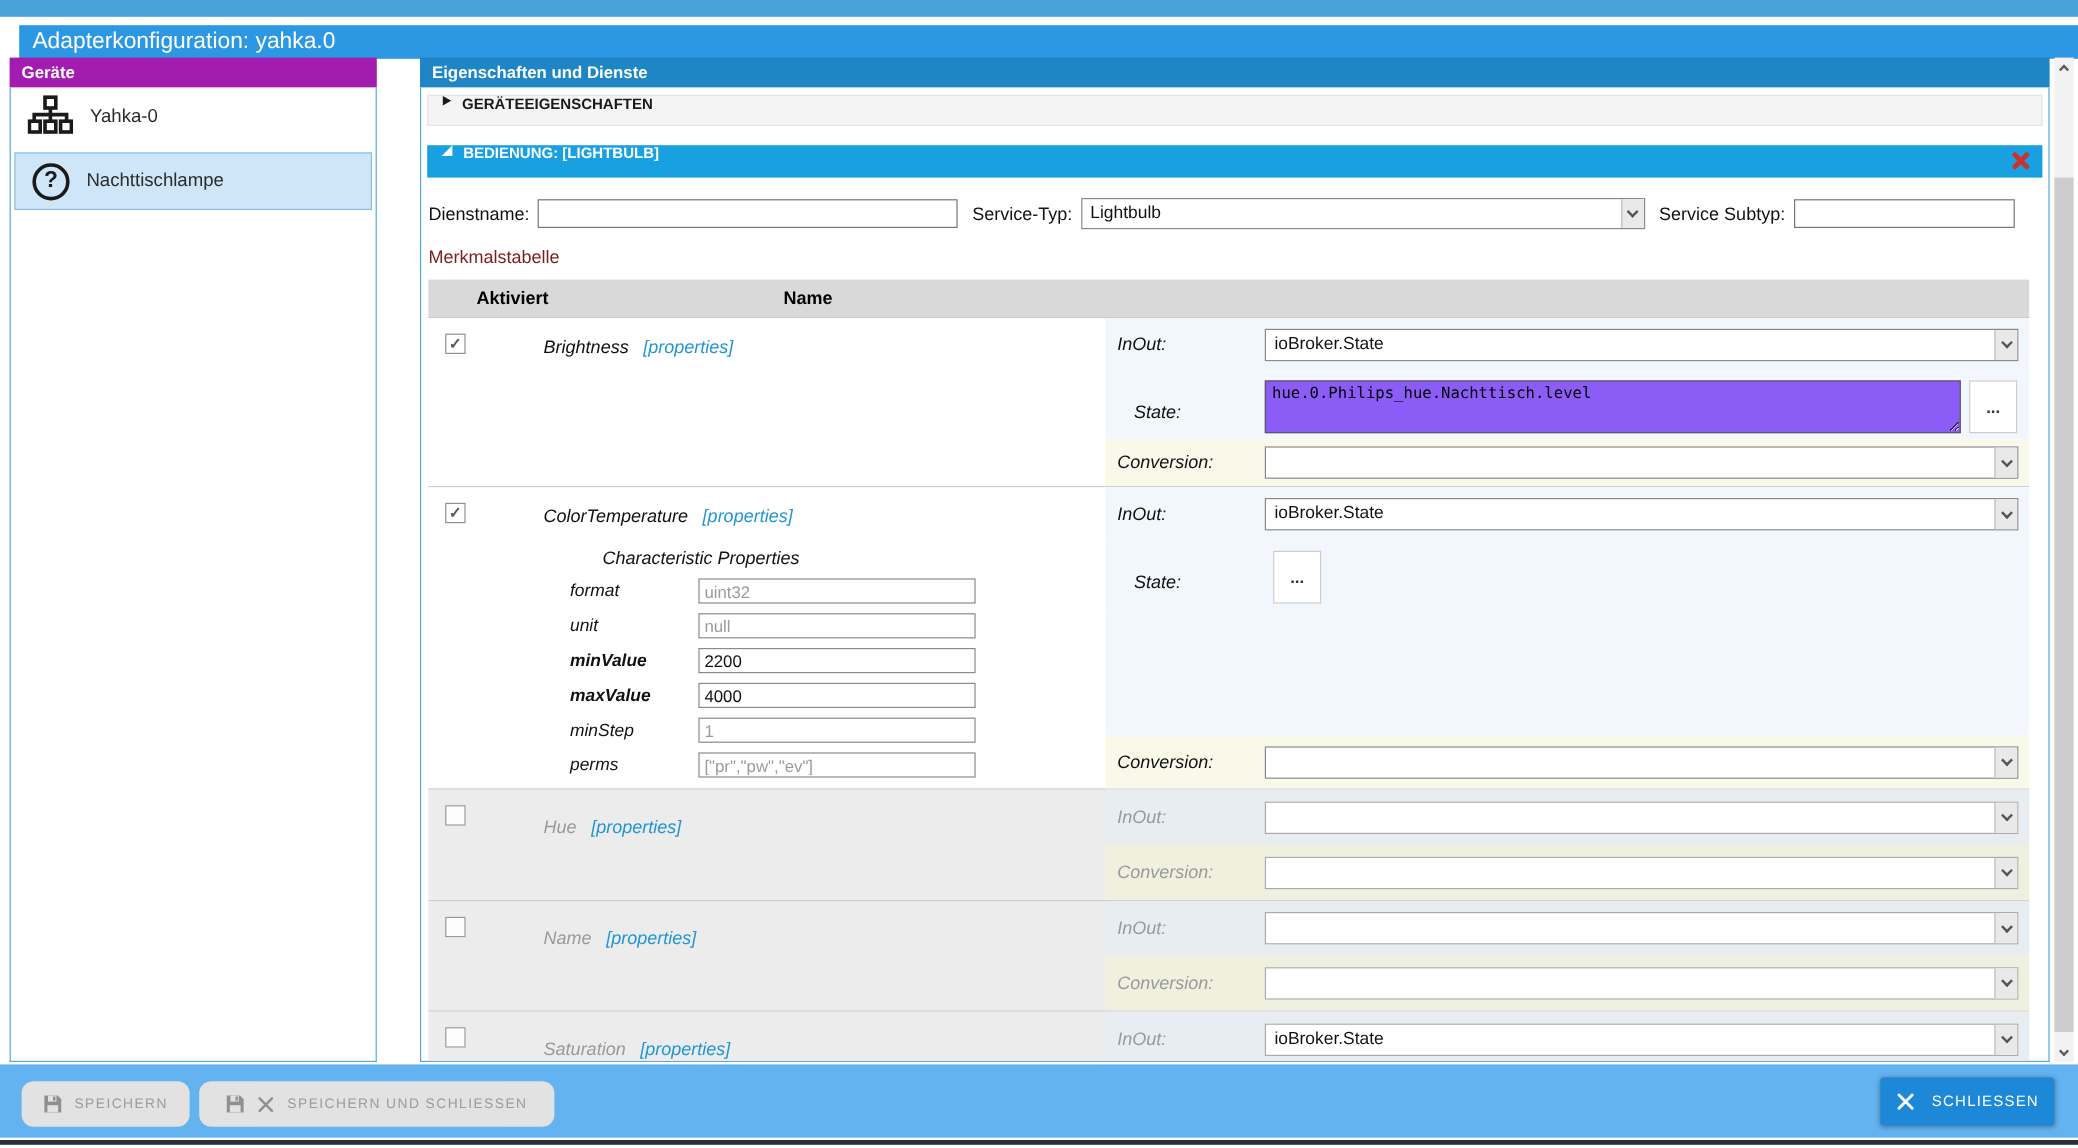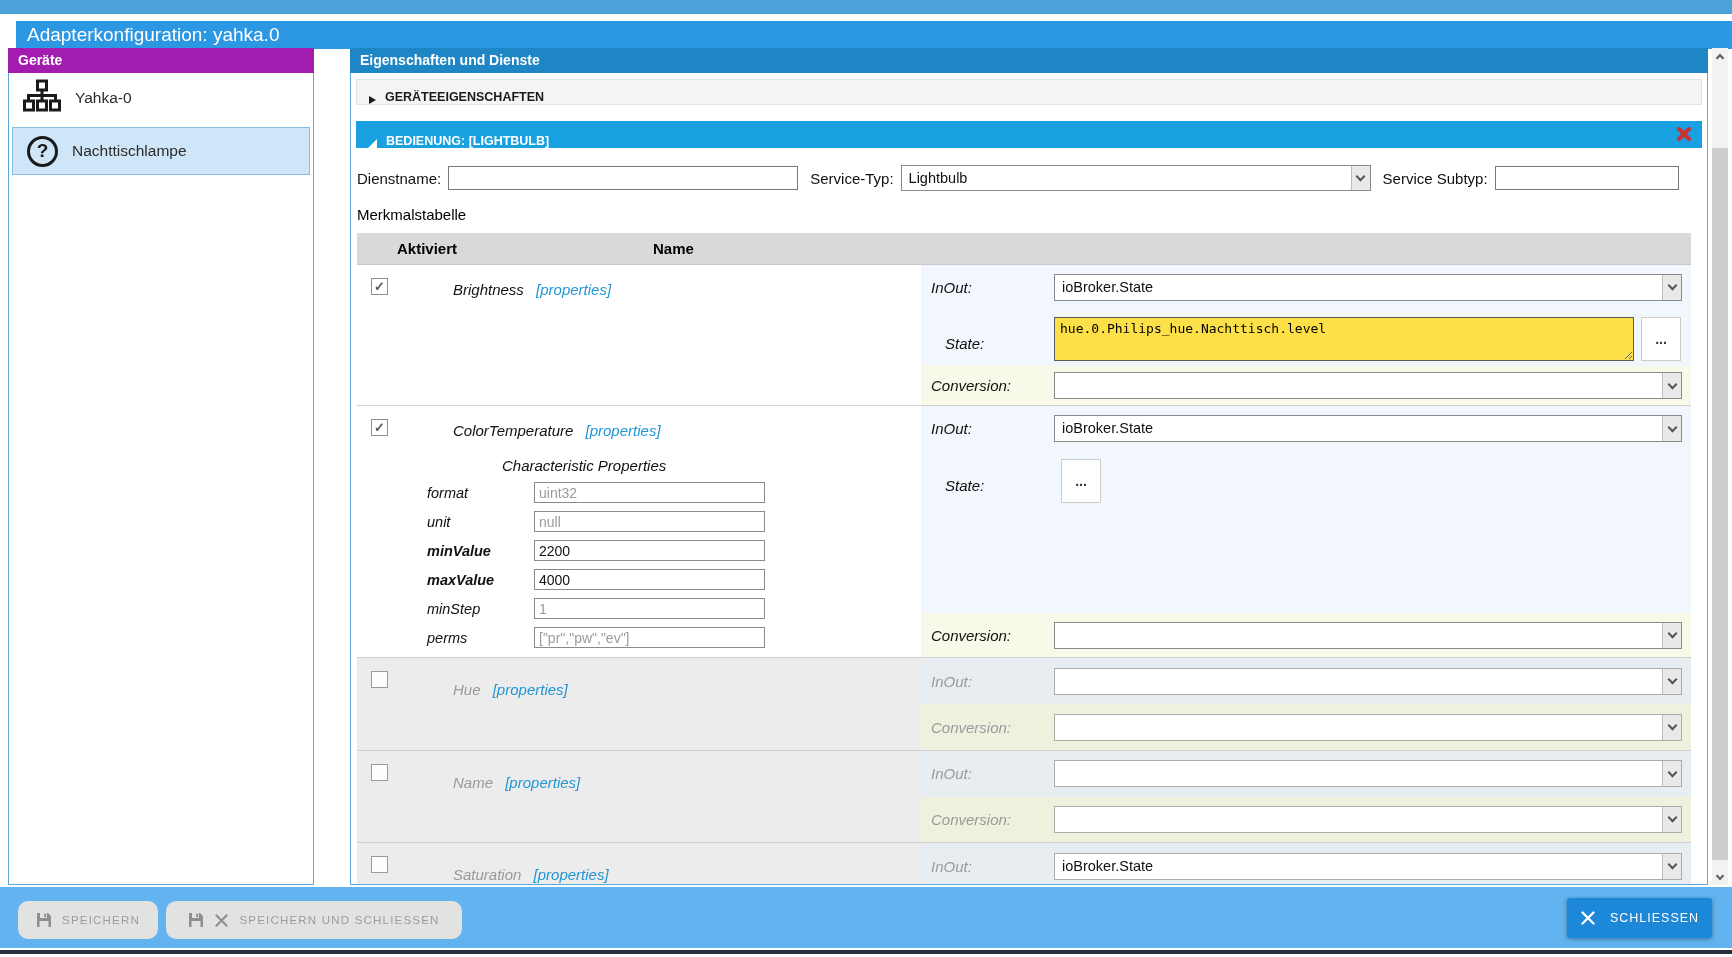--- a/index.html
+++ b/index.html
@@ -25,21 +25,21 @@
             font-weight:bold; font-size:19px; color:#1a1a1a; margin-left:6px; }
   .tree-icon { margin-left:6px; }
 
   
   .panel { left:350px; top:48px; width:1358px; height:837px; }
   .panel-header { height:25px; background:#1e86c4; color:#fff; font-weight:bold;
                   font-size:14px; line-height:25px; padding-left:10px; }
   .panel-body { height:812px; background:#fff; border:1px solid #58a8d8; border-top:none;
                 overflow:hidden; position:relative; }
 
-  .acc { margin:16px 5px; height:26px; display:flex; align-items:flex-end;
+  .acc { margin:16px 5px; height:26px; display:flex; align-items:flex-start;
          font-weight:bold; font-size:12.5px; padding-left:12px; }
   .acc.collapsed { margin-top:6px; background:#f4f4f4; border:1px solid #e4e4e4; color:#1a1a1a; }
   .acc.expanded  { margin-top:3px; background:#18a0e0; color:#fff; height:27px; position:relative; }
   .tri-r { width:0; height:0; border-left:7px solid #1a1a1a;
            border-top:4.5px solid transparent; border-bottom:4.5px solid transparent; margin-right:9px; }
   .tri-se { width:0; height:0; border-bottom:9px solid #fff; border-left:9px solid transparent; margin-right:9px; }
   .acc-close { position:absolute; right:10px; top:5px; cursor:pointer; }
 
   
   .service-form { display:flex; align-items:center; margin:17px 6px 0 6px; }
@@ -52,59 +52,59 @@
   
   .selectbox { background:#fff; border:1px solid #8a8a8a; height:26px; display:flex; align-items:stretch; }
   .selectbox .val { flex:1; padding:0 7px; font-size:14.5px; color:#111; line-height:24px;
                     white-space:nowrap; overflow:hidden; }
   .selectbox .arrow { width:19px; background:#e9e9e9; border-left:1px solid #bdbdbd;
                       display:flex; align-items:center; justify-content:center; }
   .chev { width:7px; height:7px; border-right:2px solid #555; border-bottom:2px solid #555;
           transform:rotate(45deg); margin-top:-3px; }
   .sel-servicetyp { width:470px; margin-right:12px; }
 
-  .table-caption { margin:15px 0 10px 6px; font-size:15px; color:#000000; }
+  .table-caption { margin:15px 0 10px 6px; font-size:15px; color:#7f1d1d; }
 
   
   .char-table { margin-left:6px; width:1334px; }
   .thead { height:31px; background:#d9d9d9; display:flex; align-items:center; }
   .th-aktiviert { font-weight:bold; font-size:15px; padding-left:40px; width:296px; }
   .th-name { font-weight:bold; font-size:15px; }
 
   .row { display:flex; border-top:1px solid #d0d0d0; }
   .row-left { width:564px; position:relative; }
   .row-right { flex:1; display:flex; flex-direction:column; }
 
   .cb { position:absolute; left:14px; top:13px; width:17px; height:17px;
         border:1px solid #8f8f8f; background:#fff; text-align:center;
         font-size:13px; line-height:15px; color:#5a5a5a; font-weight:bold; }
   .cb.checked::after { content:"\2713"; }
 
   .name-line { margin:16px 0 0 96px; font-style:italic; font-size:15px; color:#111; }
   .prop-link { color:#2196d3; font-style:italic; text-decoration:none; margin-left:8px; cursor:pointer; }
 
   .props-title { margin:18px 0 4px 145px; font-style:italic; font-size:15px; color:#111; }
-  .prop-row { display:flex; align-items:center; height:29px; margin-left:70px; }
+  .prop-row { display:flex; align-items:center; height:29px; margin-left:118px; }
   .prop-row .plabel { width:107px; font-style:italic; font-size:14.5px; color:#111; }
   .prop-row .plabel.bold { font-weight:bold; }
   .prop-row input { width:231px; height:21px; border:1px solid #8a8a8a; font-size:14px;
                     padding:0 4px; font-family:"Liberation Sans",sans-serif; color:#111; }
   .prop-row input.muted { color:#9b9b9b; }
 
   .subrow { display:flex; }
   .subrow .slabel { width:133px; padding-left:10px; font-style:italic; font-size:15px; color:#111; }
   .zone-blue { background:#f1f7fd; }
   .zone-yellow { background:#f9f9e9; }
   .sub-inout { height:45px; align-items:center; }
   .sub-inout .selectbox, .sub-conv .selectbox { width:628px; height:27px; }
   .sub-state { height:57px; align-items:center; }
   .sub-state .slabel { padding-top:12px; padding-left:24px; width:133px; }
   .sub-state textarea { width:580px; height:44px; border:1px solid #5a5a5a; resize:both;
                         font-family:"DejaVu Sans Mono",monospace; font-size:13px; padding:3px 5px;
-                        background:#fde047; margin-top:3px; }
+                        background:#8b5cf6; margin-top:3px; }
   .dots-btn { width:40px; height:44px; margin:3px 0 0 7px; background:#fff; border:1px solid #ccc;
               font-size:14px; font-weight:bold; color:#333; cursor:pointer; }
   .sub-filler { flex:1; }
   .sub-conv { height:46px; align-items:center; }
 
   .row.disabled { background:#ececec; }
   .row.disabled .name-line { color:#9a9a9a; }
   .row.disabled .slabel { color:#9a9a9a; }
   .row.disabled .zone-blue { background:#e8edf2; }
   .row.disabled .zone-yellow { background:#f0f0df; }

